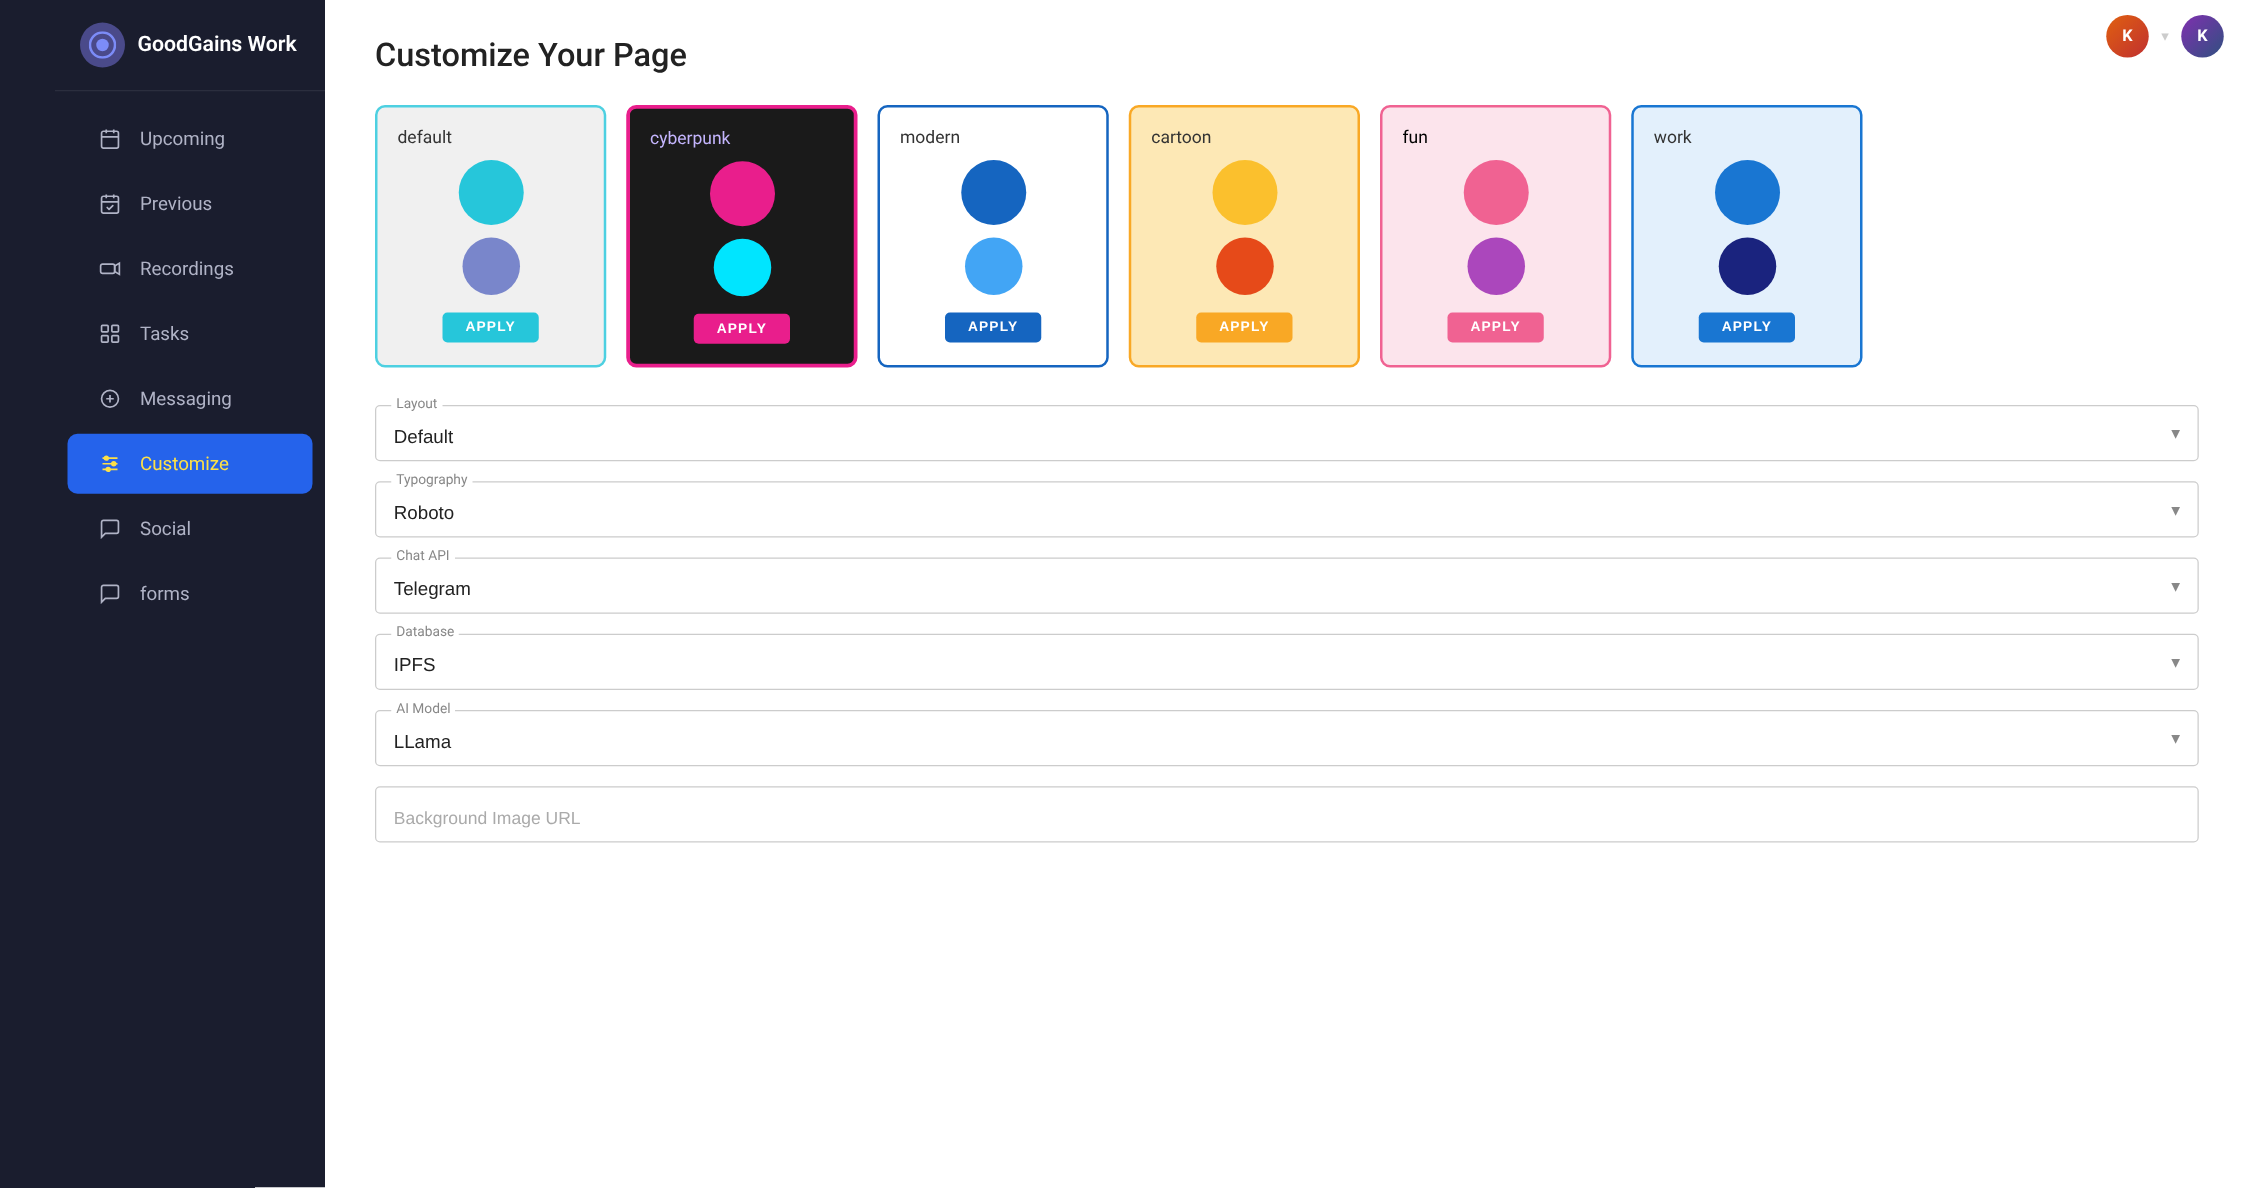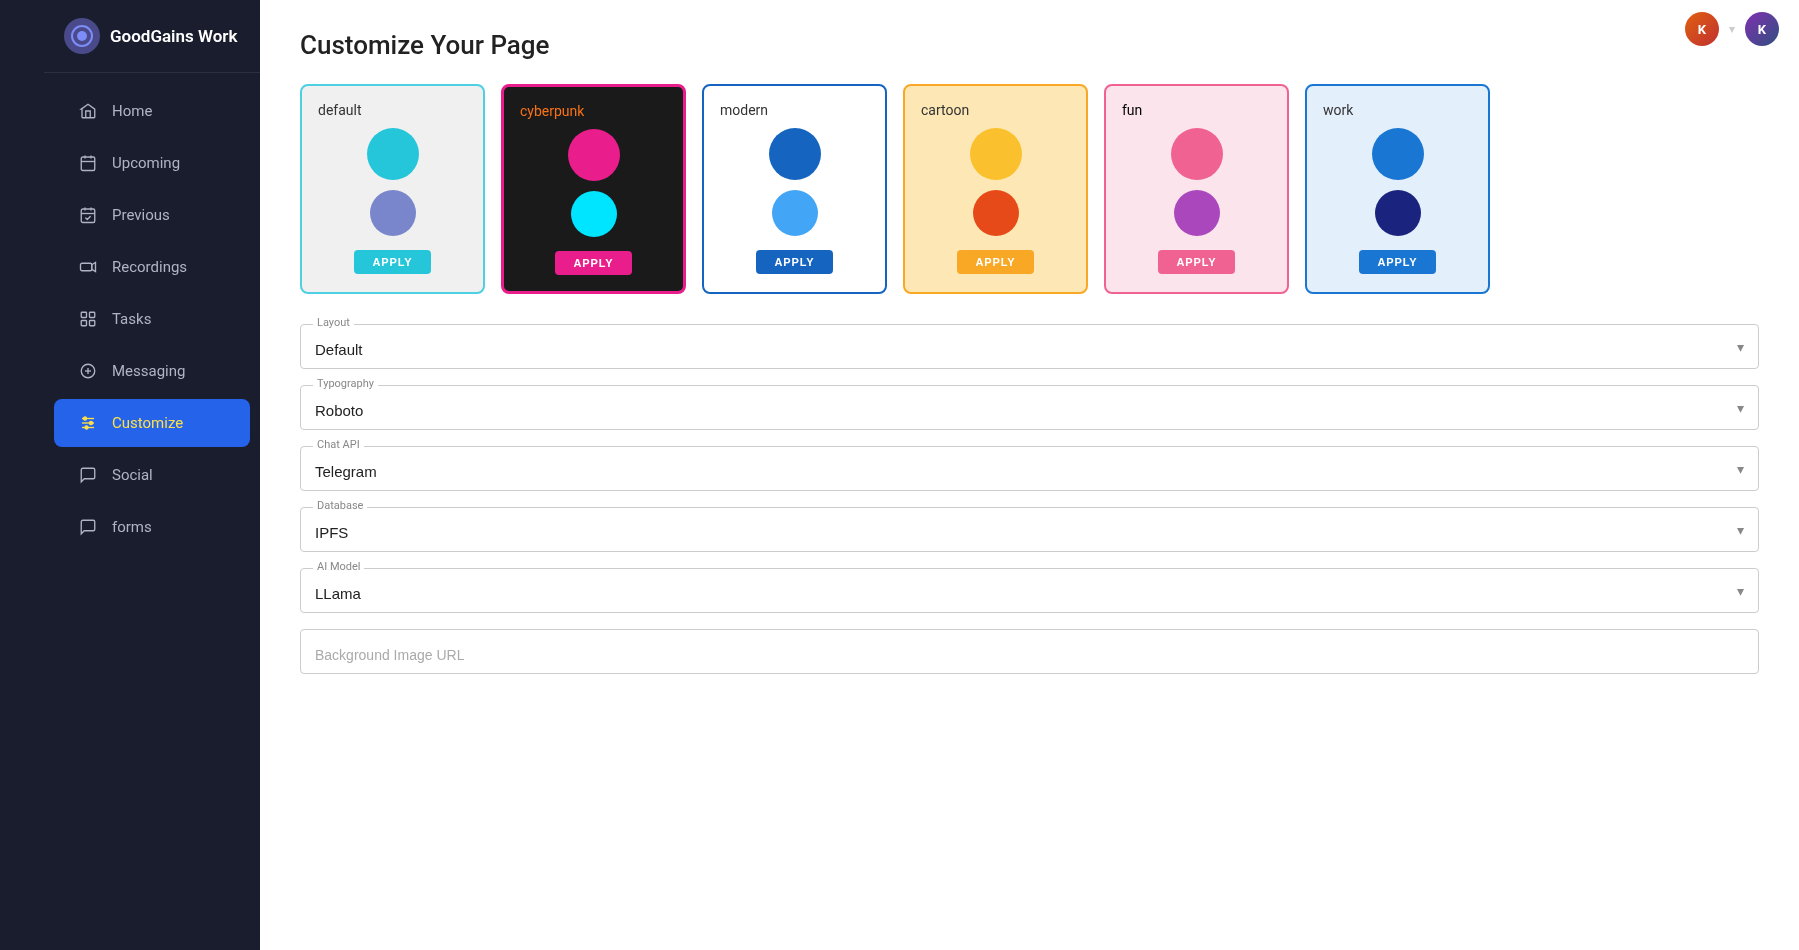--- a/index.html
+++ b/index.html
@@ -124,21 +124,21 @@
 
     
     .card-default { background: #f0f0f0; border-color: #4dd0e1; }
     .card-default .theme-name { color: #333; }
     .card-default .circle-1 { width: 52px; height: 52px; background: #26c6da; }
     .card-default .circle-2 { width: 46px; height: 46px; background: #7986cb; }
     .card-default .apply-btn { background: #26c6da; color: #fff; }
 
     
     .card-cyberpunk { background: #1a1a1a; border-color: #e91e8c; border-width: 3px; }
-    .card-cyberpunk .theme-name { color: #f97316; }
+    .card-cyberpunk .theme-name { color: #c4b5fd; }
     .card-cyberpunk .circle-1 { width: 52px; height: 52px; background: #e91e8c; }
     .card-cyberpunk .circle-2 { width: 46px; height: 46px; background: #00e5ff; }
     .card-cyberpunk .apply-btn { background: #e91e8c; color: #fff; }
 
     
     .card-modern { background: #fff; border-color: #1565c0; }
     .card-modern .theme-name { color: #333; }
     .card-modern .circle-1 { width: 52px; height: 52px; background: #1565c0; }
     .card-modern .circle-2 { width: 46px; height: 46px; background: #42a5f5; }
     .card-modern .apply-btn { background: #1565c0; color: #fff; }
@@ -238,29 +238,20 @@
     <div class="sidebar-logo">
       <svg width="22" height="22" viewBox="0 0 22 22" fill="none" xmlns="http://www.w3.org/2000/svg">
         <circle cx="11" cy="11" r="10" stroke="#7c8cf8" stroke-width="2"></circle>
         <circle cx="11" cy="11" r="5" fill="#7c8cf8"></circle>
       </svg>
     </div>
     <span class="sidebar-brand">GoodGains Work</span>
   </div>
   <nav class="sidebar-nav">
 
-    <div class="nav-item">
-      <span class="nav-icon">
-        <svg viewBox="0 0 24 24">
-            <path d="M3 9.5L12 3l9 6.5V20a1 1 0 01-1 1H5a1 1 0 01-1-1V9.5z"></path>
-            <path d="M9 21V12h6v9"></path>
-          </svg>
-      </span>
-      <span>Home</span>
-    </div>
 
     <div class="nav-item">
       <span class="nav-icon">
         <svg viewBox="0 0 24 24">
             <rect x="3" y="4" width="18" height="18" rx="2"></rect>
             <line x1="16" y1="2" x2="16" y2="6"></line>
             <line x1="8" y1="2" x2="8" y2="6"></line>
             <line x1="3" y1="10" x2="21" y2="10"></line>
           </svg>
       </span>

